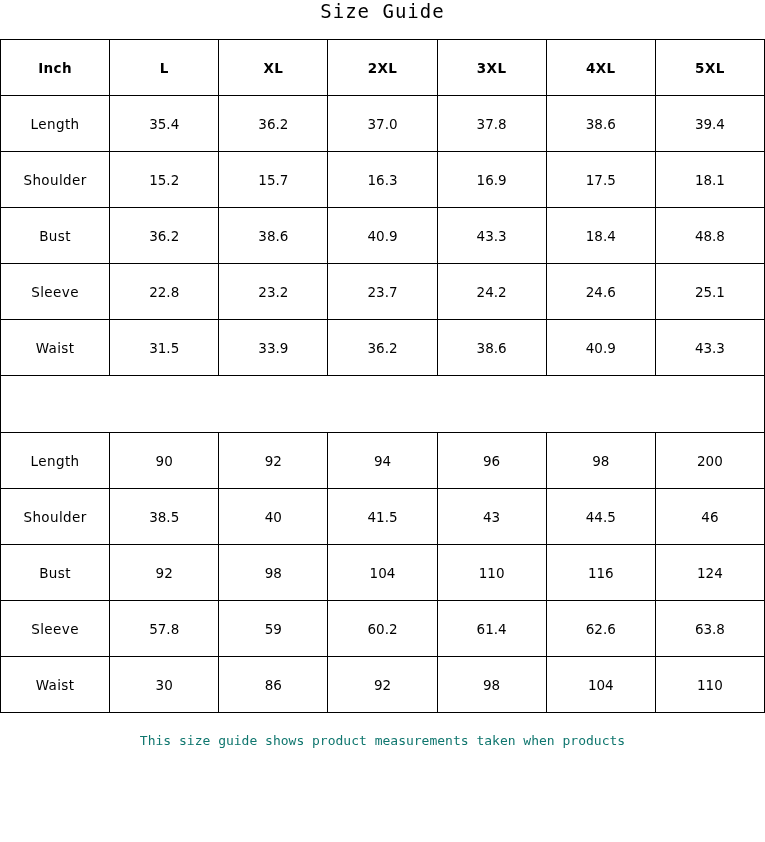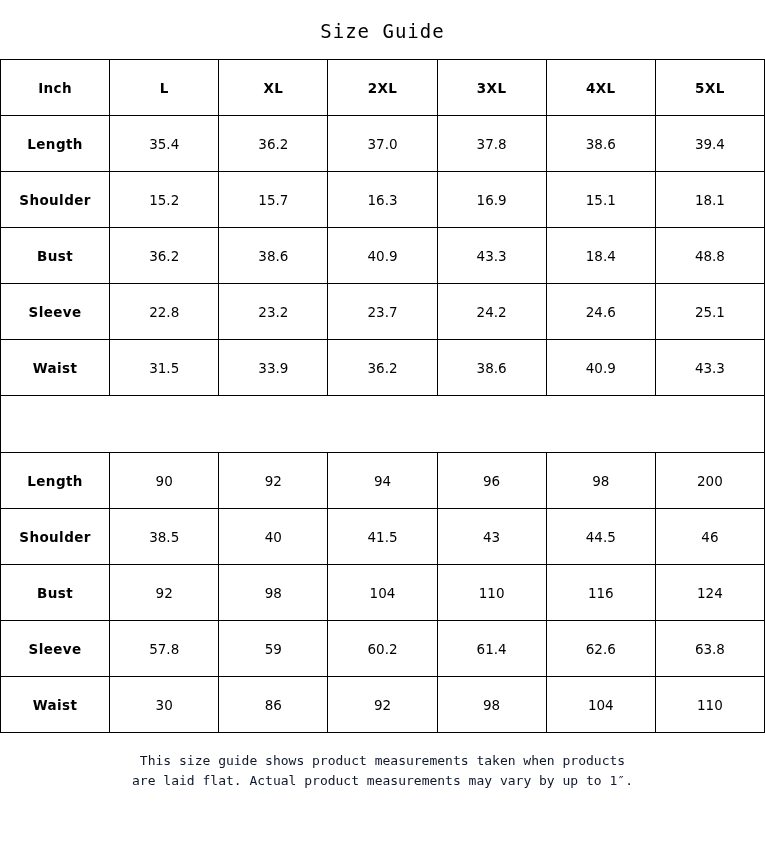--- a/index.html
+++ b/index.html
@@ -20,42 +20,41 @@
     position: relative;
     box-sizing: border-box;
     display: flex;
     flex-direction: column;
   }
   .title {
     font-family: "DejaVu Sans Mono", monospace;
     font-size: 19px;
     text-align: center;
     letter-spacing: 1px;
-    padding-top: 20px;
     padding-bottom: 17px;
     color: #000;
   }
   table.size-table {
     border-collapse: collapse;
     width: 765px;
     table-layout: fixed;
   }
   table.size-table td {
     border: 1px solid #000000;
     text-align: center;
     font-size: 13.5px;
     font-family: "DejaVu Sans", sans-serif;
     color: #000;
     padding: 0;
   }
   table.size-table tr {
     height: 56px;
   }
   table.size-table td.rowhead {
-    font-weight: bold;
+    font-weight: normal;
     letter-spacing: 0.4px;
   }
   table.size-table td.colhead {
     font-weight: bold;
     letter-spacing: 0.4px;
   }
   table.size-table td.corner {
     font-weight: bold;
     letter-spacing: 0.4px;
   }
@@ -67,21 +66,21 @@
     border-left: 1px solid #000;
     border-right: 1px solid #000;
     box-sizing: border-box;
   }
   .footer {
     font-family: "DejaVu Sans Mono", monospace;
     font-size: 13px;
     text-align: center;
     line-height: 1.55;
     padding-top: 18px;
-    color: #0f172a;
+    color: #0f766e;
   }
   .footer div { white-space: pre; }
 </style>
 </head>
 <body>
 
 <div class="page">
 
   <div class="title">Size Guide</div>
 
@@ -113,21 +112,21 @@
         <td>37.8</td>
         <td>38.6</td>
         <td>39.4</td>
       </tr>
       <tr>
         <td class="rowhead">Shoulder</td>
         <td>15.2</td>
         <td>15.7</td>
         <td>16.3</td>
         <td>16.9</td>
-        <td>15.1</td>
+        <td>17.5</td>
         <td>18.1</td>
       </tr>
       <tr>
         <td class="rowhead">Bust</td>
         <td>36.2</td>
         <td>38.6</td>
         <td>40.9</td>
         <td>43.3</td>
         <td>18.4</td>
         <td>48.8</td>
@@ -209,16 +208,15 @@
         <td>92</td>
         <td>98</td>
         <td>104</td>
         <td>110</td>
       </tr>
     </tbody>
   </table>
 
   <div class="footer">
     <div>This size guide shows product measurements taken when products</div>
-    <div>are laid flat. Actual product measurements may vary by up to 1″.</div>
   </div>
 
 </div>
 
 </body></html>

